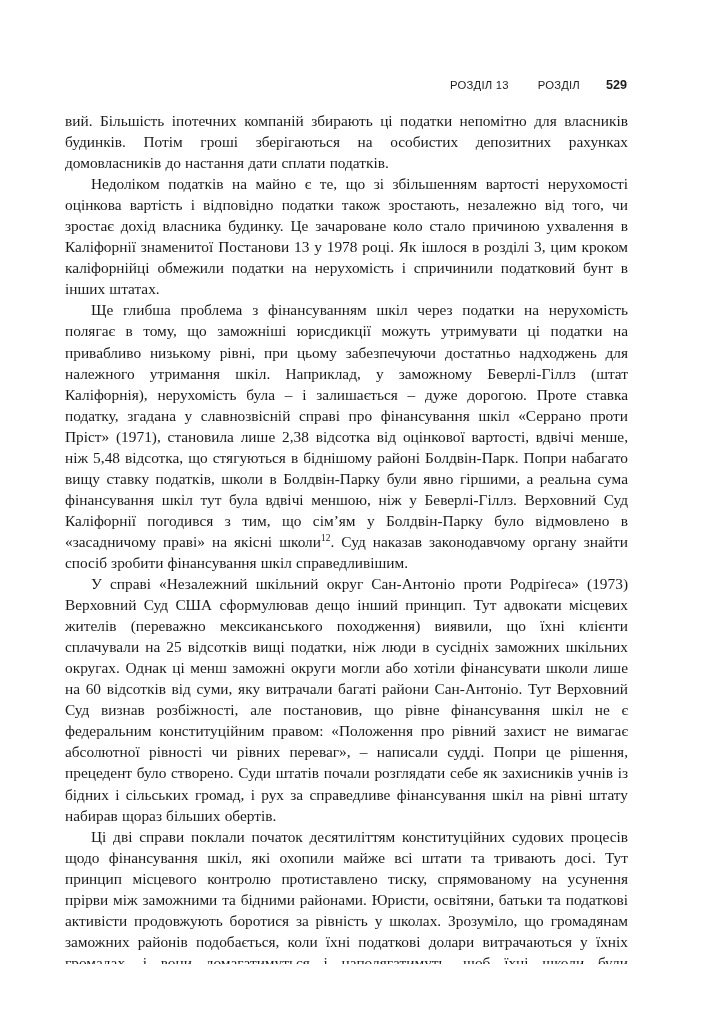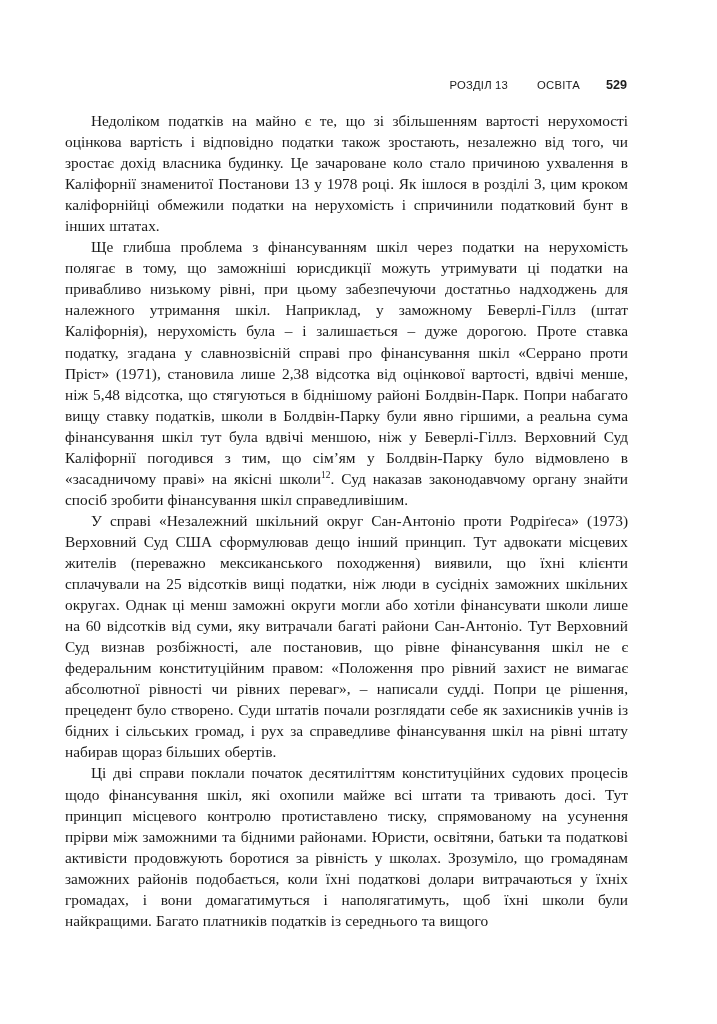--- a/index.html
+++ b/index.html
@@ -75,26 +75,27 @@
     margin-top: 9px;
   }
 </style>
 </head>
 <body>
 
 <div class="page">
 
   <div class="running-head">
     <span class="chapter-label">РОЗДІЛ 13</span>
-    <span class="section-label">ОСВІТА</span>
+    <span class="section-label">РОЗДІЛ</span>
     <span class="folio">529</span>
   </div>
 
   <div class="text-block">
 
+    <p class="body-par no-indent">вий. Більшість іпотечних компаній збирають ці податки непомітно для власників будинків. Потім гроші зберігаються на особистих депозитних рахунках домовласників до настання дати сплати податків.</p>
 
     <p class="body-par">Недоліком податків на майно є те, що зі збільшенням вартості нерухомості оцінкова вартість і відповідно податки також зростають, незалежно від того, чи зростає дохід власника будинку. Це зачароване коло стало причиною ухвалення в Каліфорнії знаменитої Постанови 13 у 1978 році. Як ішлося в розділі 3, цим кроком каліфорнійці обмежили податки на нерухомість і спричинили податковий бунт в інших штатах.</p>
 
     <p class="body-par"><span>Ще глибша проблема з фінансуванням шкіл через податки на нерухомість полягає в тому, що заможніші юрисдикції можуть утримувати ці податки на привабливо низькому рівні, при цьому забезпечуючи достатньо надходжень для належного утримання шкіл. Наприклад, у заможному Беверлі-Гіллз (штат Каліфорнія), нерухомість була – і залишається – дуже дорогою. Проте ставка податку, згадана у славнозвісній справі про фінансування шкіл «Серрано проти Пріст» (1971), становила лише 2,38 відсотка від оцінкової вартості, вдвічі менше, ніж 5,48 відсотка, що стягуються в біднішому районі Болдвін-Парк. Попри набагато вищу ставку податків, школи в Болдвін-Парку були явно гіршими, а реальна сума фінансування шкіл тут була вдвічі меншою, ніж у Беверлі-Гіллз. Верховний Суд Каліфорнії погодився з тим, що сім’ям у Болдвін-Парку було відмовлено в «засадничому праві» на якісні школи</span><sup class="footnote-ref">12</sup><span>. Суд наказав законодавчому органу знайти спосіб зробити фінансування шкіл справедливішим.</span></p>
 
     <p class="body-par">У справі «Незалежний шкільний округ Сан-Антоніо проти Родріґеса» (1973) Верховний Суд США сформулював дещо інший принцип. Тут адвокати місцевих жителів (переважно мексиканського походження) виявили, що їхні клієнти сплачували на 25 відсотків вищі податки, ніж люди в сусідніх заможних шкільних округах. Однак ці менш заможні округи могли або хотіли фінансувати школи лише на 60 відсотків від суми, яку витрачали багаті райони Сан-Антоніо. Тут Верховний Суд визнав розбіжності, але постановив, що рівне фінансування шкіл не є федеральним конституційним правом: «Положення про рівний захист не вимагає абсолютної рівності чи рівних переваг», – написали судді. Попри це рішення, прецедент було створено. Суди штатів почали розглядати себе як захисників учнів із бідних і сільських громад, і рух за справедливе фінансування шкіл на рівні штату набирав щораз більших обертів.</p>
 
     <p class="body-par">Ці дві справи поклали початок десятиліттям конституційних судових процесів щодо фінансування шкіл, які охопили майже всі штати та тривають досі. Тут принцип місцевого контролю протиставлено тиску, спрямованому на усунення прірви між заможними та бідними районами. Юристи, освітяни, батьки та податкові активісти продовжують боротися за рівність у школах. Зрозуміло, що громадянам заможних районів подобається, коли їхні податкові долари витрачаються у їхніх громадах, і вони домагатимуться і наполягатимуть, щоб їхні школи були найкращими. Багато платників податків із середнього та вищого</p>
 
   </div>

